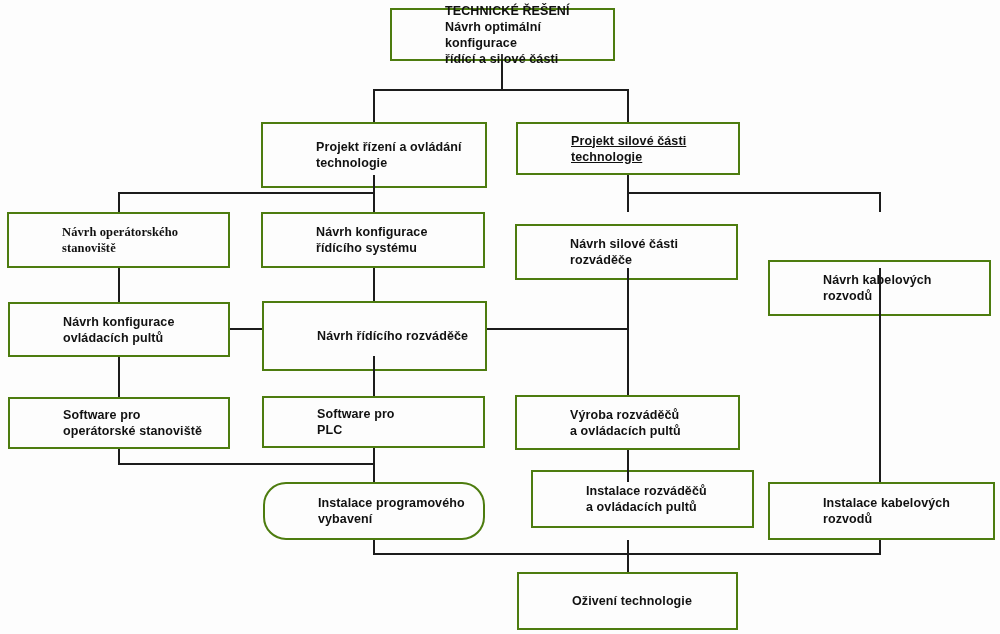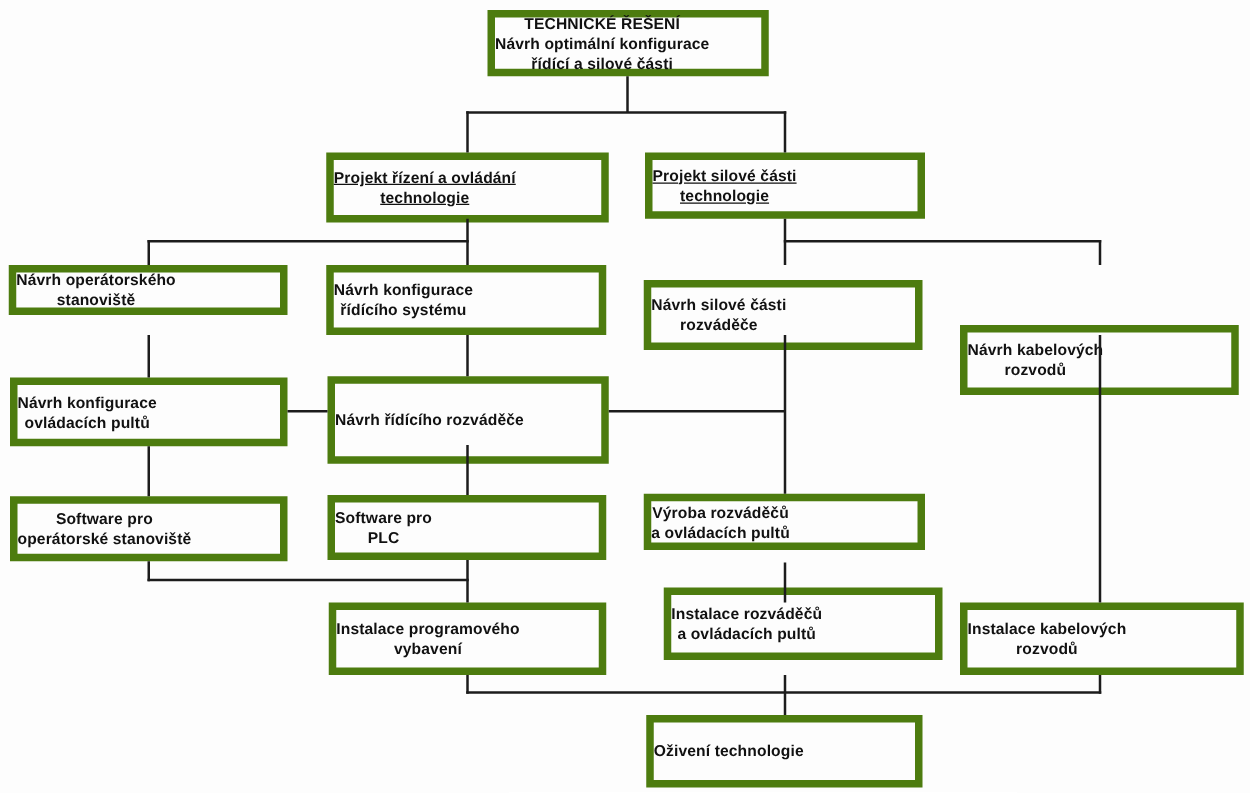--- a/index.html
+++ b/index.html
@@ -11,73 +11,73 @@
   .canvas {
     position: relative;
     width: 1000px;
     height: 634px;
     background: #fdfdfd;
     overflow: hidden;
   }
   .node {
     position: absolute;
     box-sizing: border-box;
-    border: 6px solid #4d7c0f;
+    border: 2px solid #4d7c0f;
     background: #fdfdfd;
     display: flex;
     align-items: center;
+    padding-left: 53px;
     padding-right: 6px;
     font-size: 12.5px;
     line-height: 16px;
     font-weight: bold;
     color: #111111;
     white-space: pre-line;
     letter-spacing: 0.1px;
-    text-align: center;
   }
   .line {
     position: absolute;
     background: #1c1c1c;
   }
 </style>
 </head>
 <body>
 
 <div class="canvas">
 
   <div class="node" style="left:390px; top:8px; width:225px; height:53px;">TECHNICKÉ ŘEŠENÍ
 Návrh optimální konfigurace
 řídící a silové části</div>
 
-  <div class="node" style="left:261px; top:122px; width:226px; height:56px;text-decoration:underline;">Projekt řízení a ovládání
+  <div class="node" style="left:261px; top:122px; width:226px; height:66px;">Projekt řízení a ovládání
 technologie</div>
   <div class="node" style="left:516px; top:122px; width:224px; height:53px;text-decoration:underline;">Projekt silové části
 technologie</div>
 
-  <div class="node" style="left:7px; top:212px; width:223px; height:40px;">Návrh operátorského
+  <div class="node" style="left:7px; top:212px; width:223px; height:56px;font-family:Liberation Serif, serif;">Návrh operátorského
 stanoviště</div>
   <div class="node" style="left:261px; top:212px; width:224px; height:56px;">Návrh konfigurace
 řídícího systému</div>
   <div class="node" style="left:515px; top:224px; width:223px; height:56px;">Návrh silové části
 rozváděče</div>
   <div class="node" style="left:768px; top:212px; width:223px; height:56px;margin-top:48px;">Návrh kabelových
 rozvodů</div>
 
   <div class="node" style="left:8px; top:302px; width:222px; height:55px;">Návrh konfigurace
 ovládacích pultů</div>
   <div class="node" style="left:262px; top:301px; width:225px; height:70px;">Návrh řídícího rozváděče</div>
 
   <div class="node" style="left:8px; top:397px; width:222px; height:52px;">Software pro
 operátorské stanoviště</div>
   <div class="node" style="left:262px; top:396px; width:223px; height:52px;">Software pro
 PLC</div>
-  <div class="node" style="left:515px; top:395px; width:225px; height:45px;">Výroba rozváděčů
+  <div class="node" style="left:515px; top:395px; width:225px; height:55px;">Výroba rozváděčů
 a ovládacích pultů</div>
 
-  <div class="node" style="left:263px; top:482px; width:222px; height:58px;">Instalace programového
+  <div class="node" style="left:263px; top:482px; width:222px; height:58px;border-radius:23px;">Instalace programového
 vybavení</div>
   <div class="node" style="left:515px; top:470px; width:223px; height:58px;margin-left:16px;">Instalace rozváděčů
 a ovládacích pultů</div>
   <div class="node" style="left:768px; top:482px; width:227px; height:58px;">Instalace kabelových
 rozvodů</div>
 
   <div class="node" style="left:517px; top:572px; width:221px; height:58px;">Oživení technologie</div>
 
   <div class="line" style="left:501px; top:61px; width:2px; height:29px;"></div>
   <div class="line" style="left:373px; top:89px; width:256px; height:2px;"></div>

